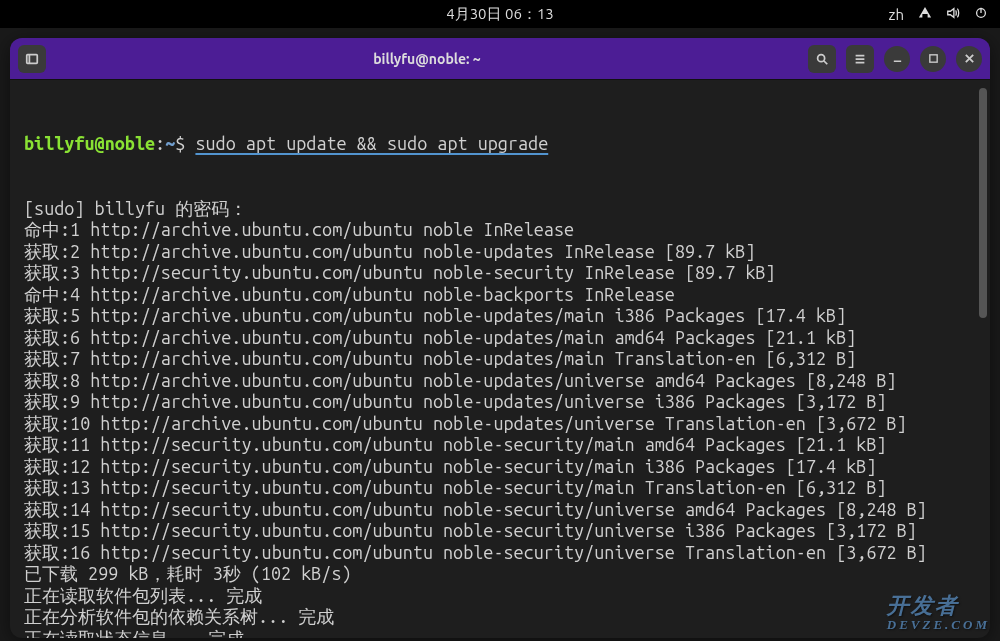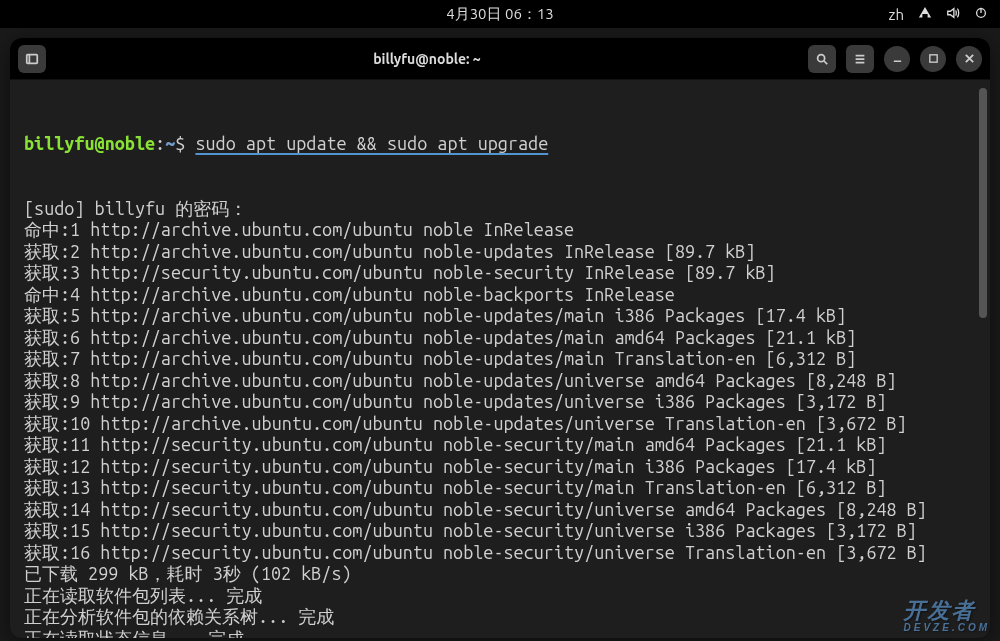--- a/index.html
+++ b/index.html
@@ -35,21 +35,21 @@
   margin: 10px;
   background: #1e1e1e;
   border-radius: 12px;
   overflow: hidden;
   height: 600px;
   box-shadow: 0 4px 20px rgba(0,0,0,0.5);
   position: relative;
 }
 .titlebar {
   height: 42px;
-  background: #000000;
+  background: #4c1d95;
   display: flex;
   align-items: center;
   padding: 0 8px;
   border-bottom: 1px solid #111;
 }
 .titlebar-left { display: flex; gap: 6px; }
 .titlebar-btn {
   width: 28px; height: 28px;
   background: #3a3a3a;
   border-radius: 6px;
@@ -101,29 +101,29 @@
   border-radius: 4px;
 }
 .user { color: #8ae234; font-weight: bold; }
 .path { color: #729fcf; font-weight: bold; }
 .cmd { color: #d0d0d0; text-decoration: underline; text-decoration-color: #5294cf; text-decoration-thickness: 2px; text-underline-offset: 3px; }
 .watermark {
   position: absolute;
   right: 10px;
   bottom: 8px;
   color: rgba(100,160,220,0.65);
-  font-family: Liberation Sans, sans-serif;
+  font-family: Liberation Serif, serif;
   font-size: 22px;
   font-style: italic;
   font-weight: bold;
   letter-spacing: 2px;
   text-shadow: 1px 1px 2px rgba(0,0,0,0.5);
 }
 .watermark-sub {
-  font-size: 10px;
+  font-size: 13px;
   letter-spacing: 3px;
   display: block;
   text-align: center;
   margin-top: -4px;
 }
 .line { display: block; }
 </style>
 </head>
 <body>
 

